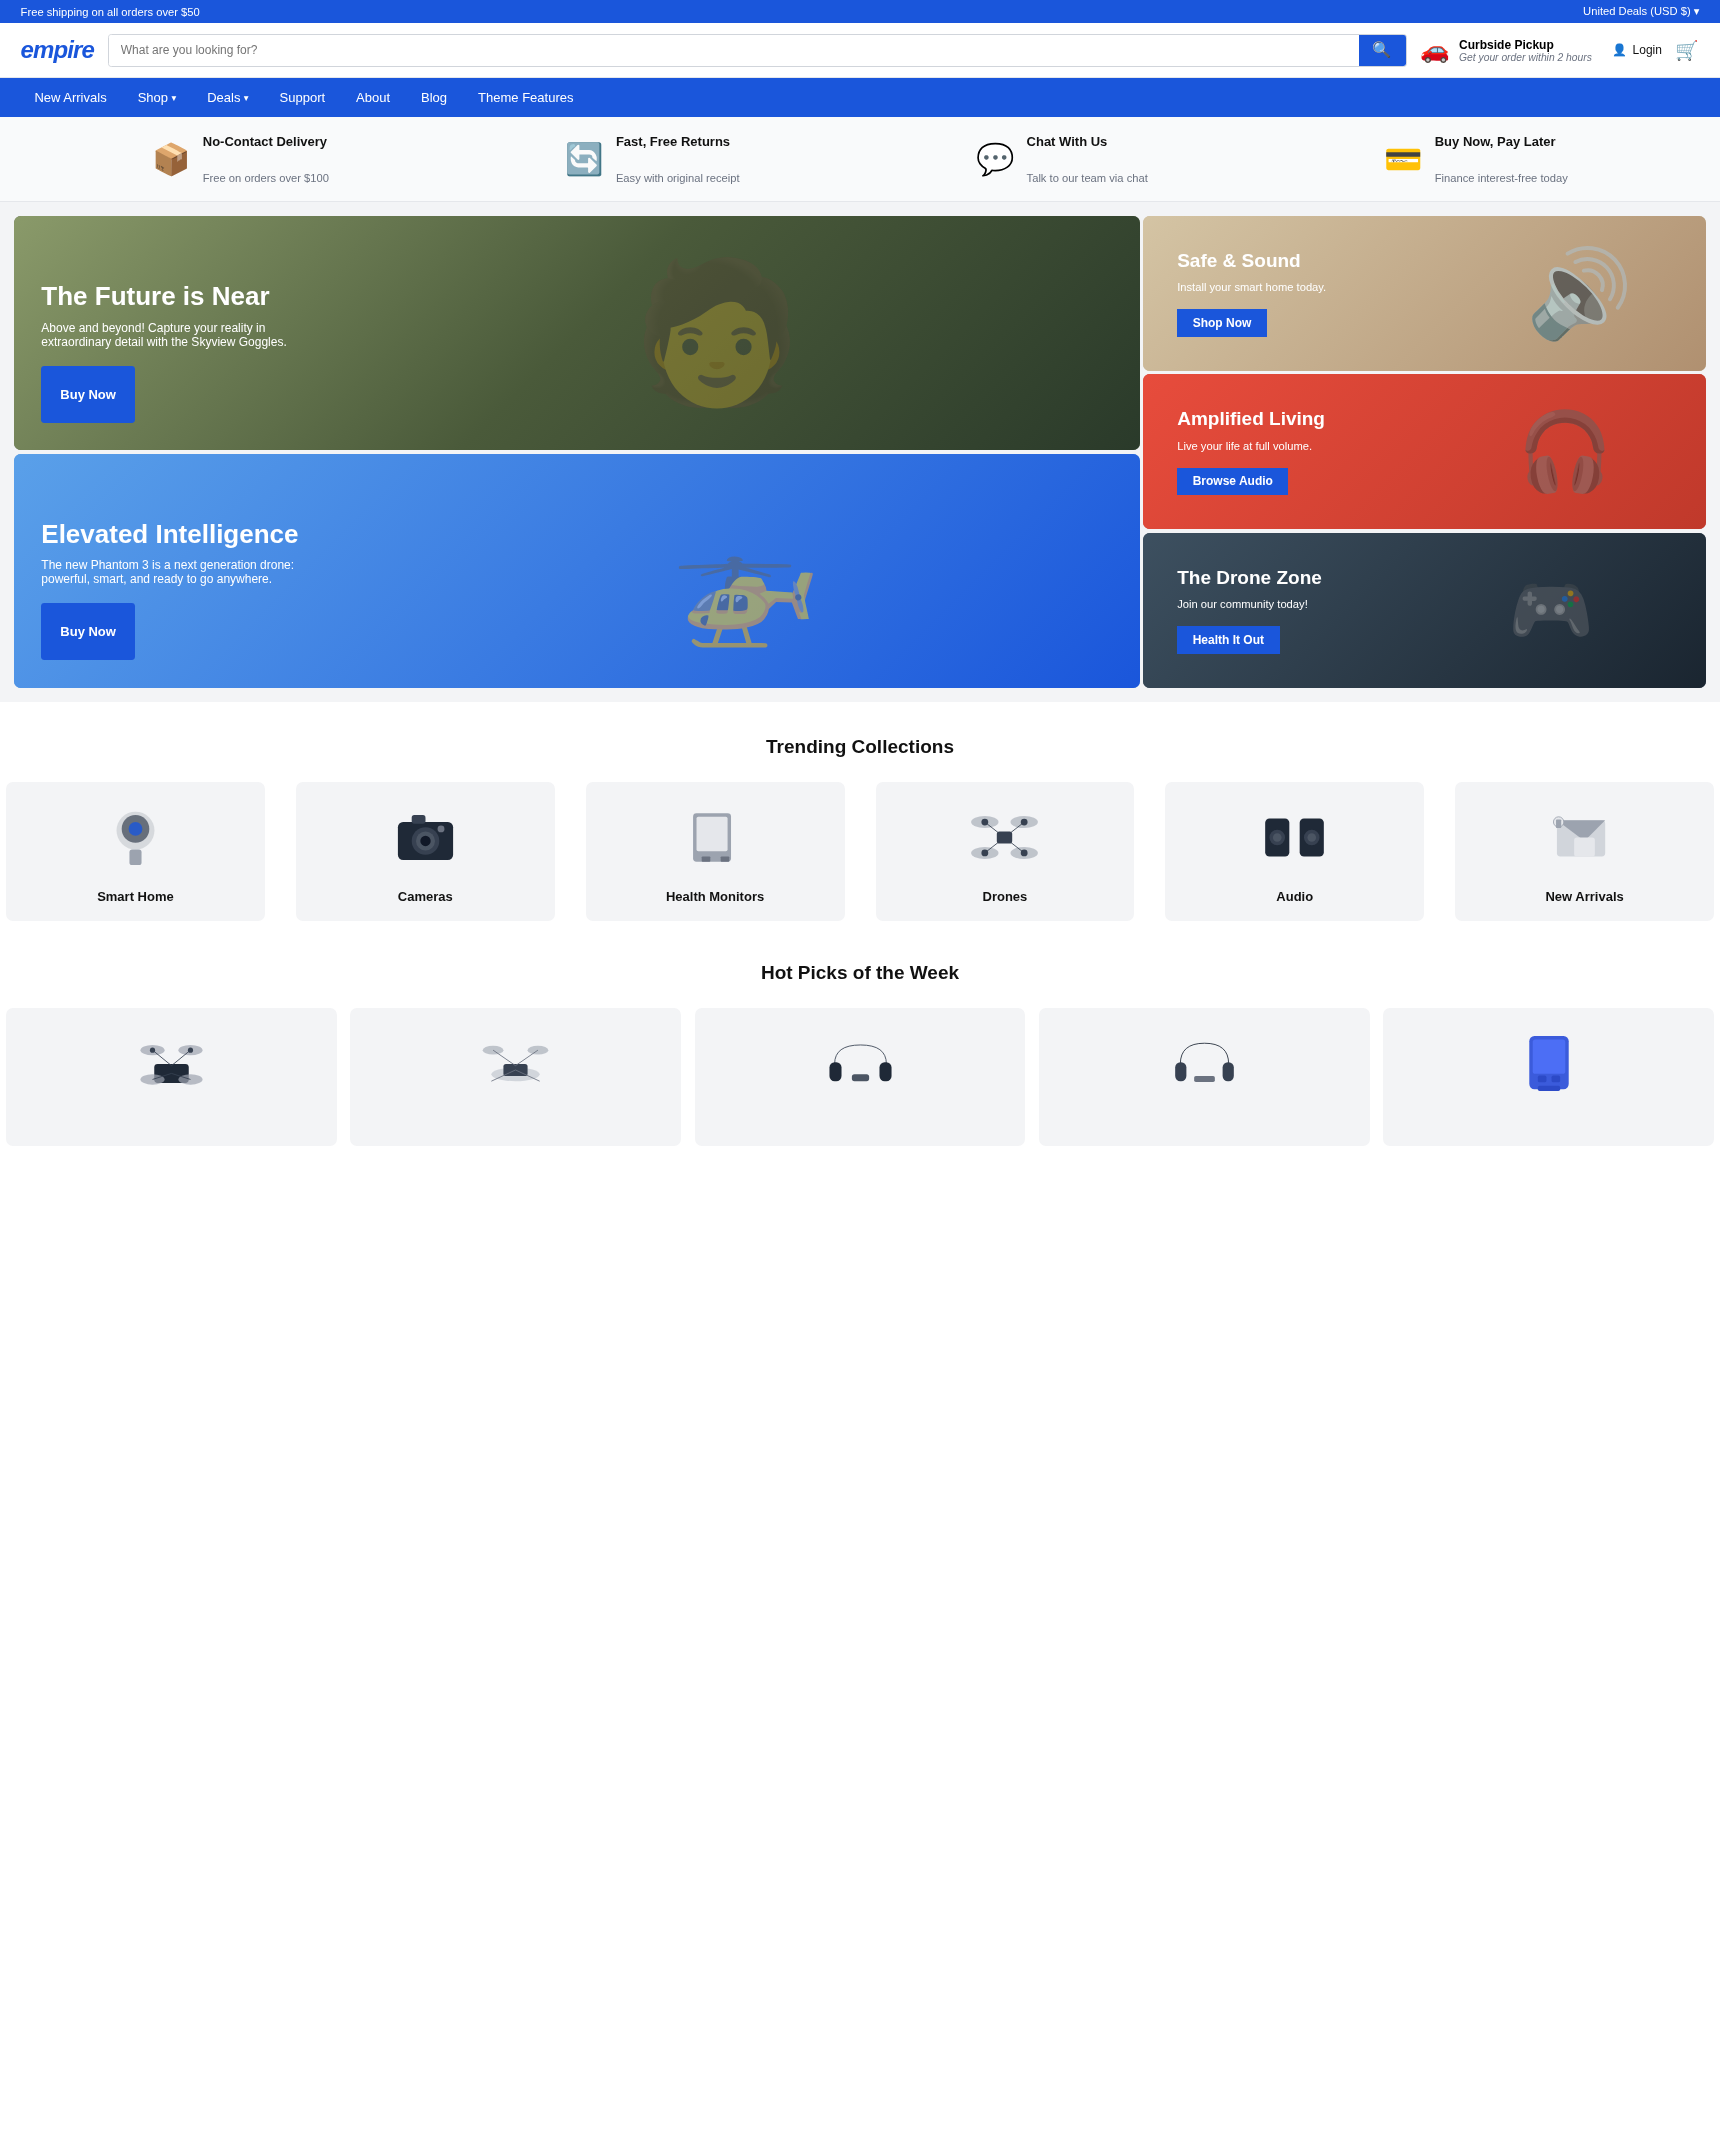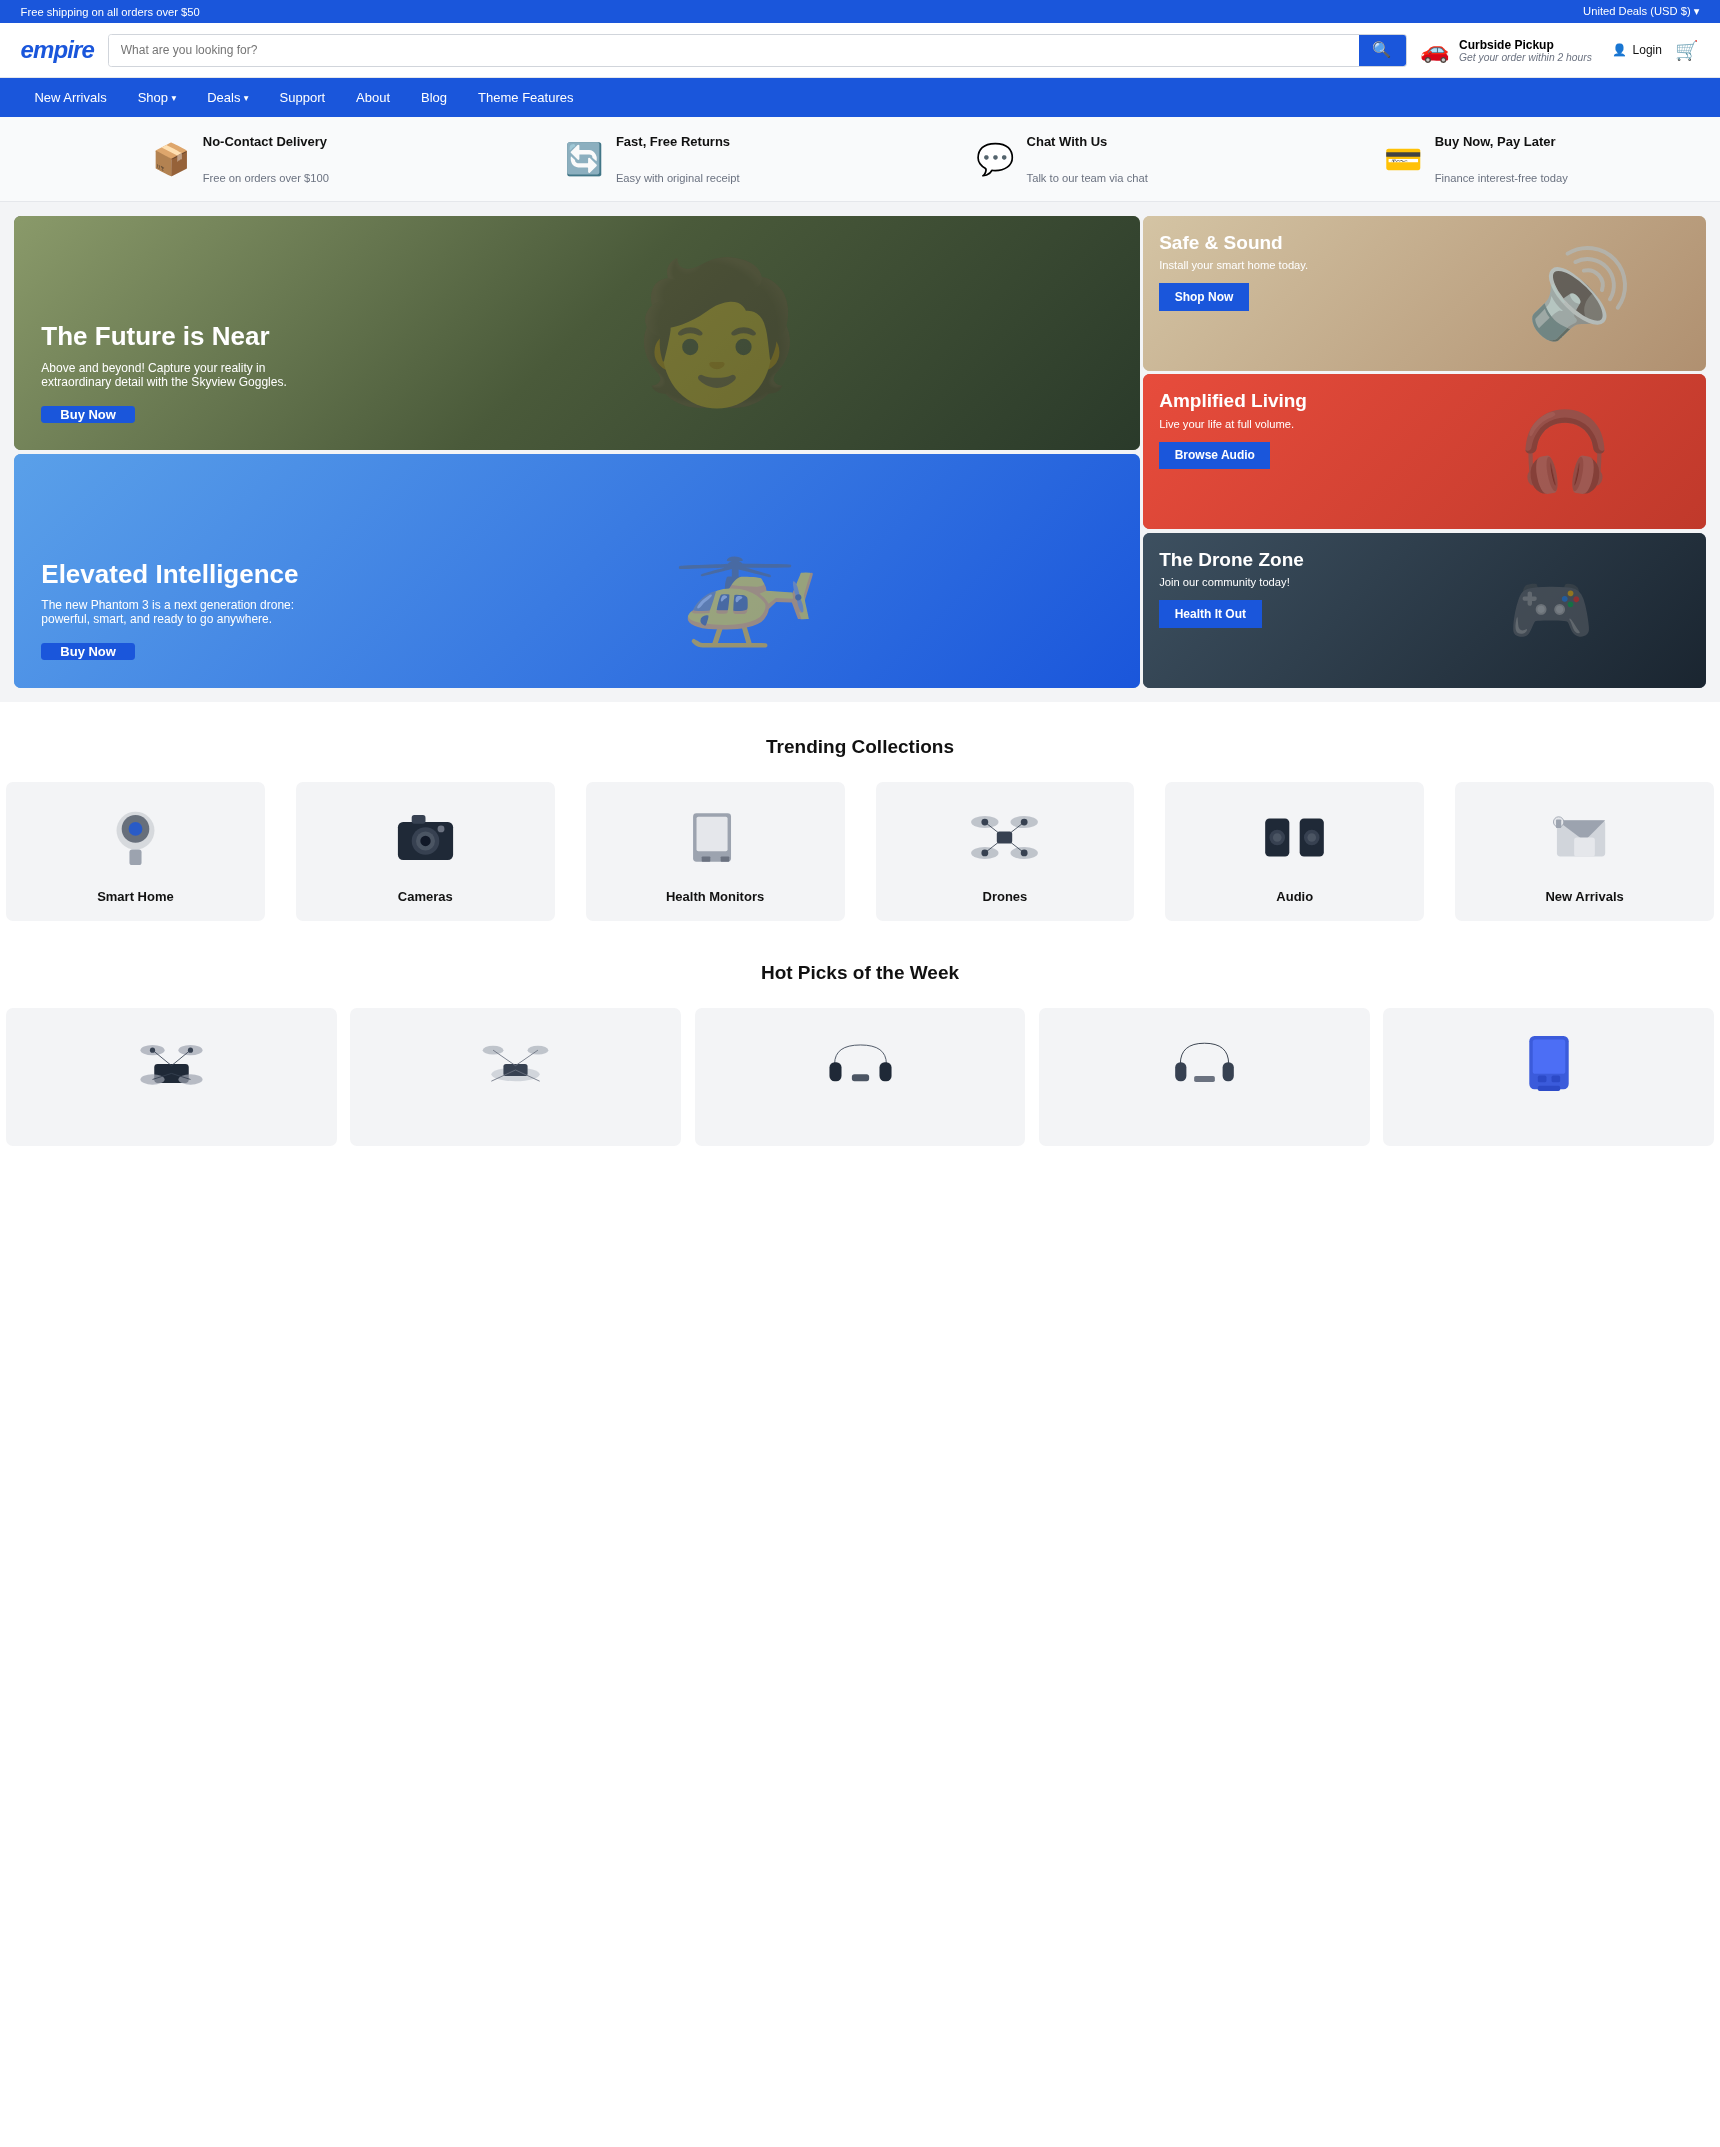--- a/index.html
+++ b/index.html
@@ -160,21 +160,21 @@
       display: flex;
       flex-direction: column;
       justify-content: flex-end;
     }
     .hero-card h2 { font-size: 26px; font-weight: 800; margin-bottom: 8.6px; }
     .hero-card p { font-size: 12px; margin-bottom: 17px; max-width: 275px; }
     .btn-primary {
       display: inline-block;
       background: #1a56db;
       color: #fff;
-      padding: 1px 19px;
+      padding: 21px 19px;
       border-radius: 3.4px;
       font-size: 13px;
       font-weight: 600;
       cursor: pointer;
       border: none;
       width: fit-content;
     }
     
     .hero-vr { background: #5a6a4a; }
     .hero-vr-bg {
@@ -196,26 +196,26 @@
     }
     .side-card {
       position: relative;
       border-radius: 6.9px;
       overflow: hidden;
       min-height: 155px;
     }
     .side-card-content {
       position: relative;
       z-index: 2;
-      padding: 16px;
+      padding: 34px;
       color: #fff;
       height: 100%;
       display: flex;
       flex-direction: column;
-      justify-content: flex-start;
+      justify-content: space-between;
     }
     .side-card h3 { font-size: 19px; font-weight: 800; margin-bottom: 5.2px; }
     .side-card p { font-size: 11.2px; margin-bottom: 12px; }
     .btn-side {
       display: inline-block;
       background: #1a56db;
       color: #fff;
       padding: 6.9px 15.5px;
       border-radius: 0;
       font-size: 12px;

